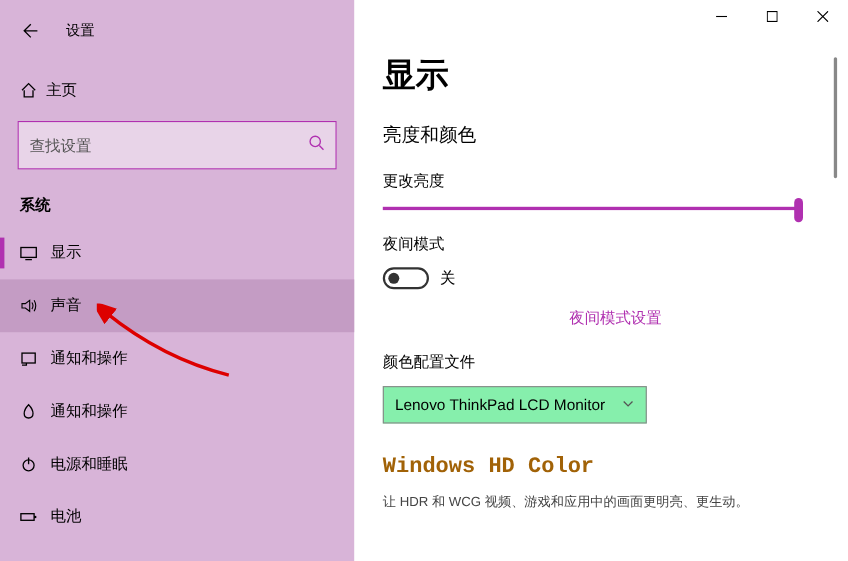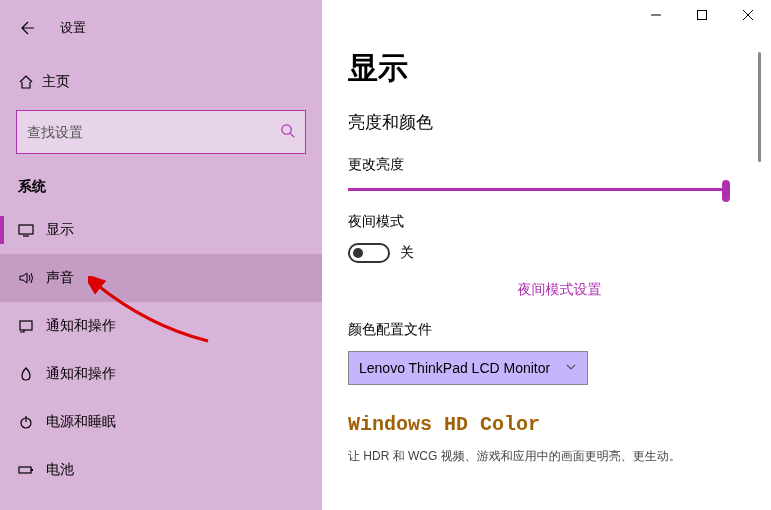--- a/index.html
+++ b/index.html
@@ -198,21 +198,21 @@
     margin-top: 12px;
     width: 240px;
     height: 34px;
     border: 1px solid #888;
     display: flex;
     align-items: center;
     justify-content: space-between;
     padding: 0 10px;
     font-size: 14px;
     cursor: pointer;
-    background: #c4b5fd;
+    background: #86efac;
   }
   .hd-heading {
     font-size: 20px;
     font-weight: 600;
     margin-top: 28px;
     color: #a16207;
     font-family: Liberation Mono, monospace;
   }
   .descr {
     font-size: 12px;

